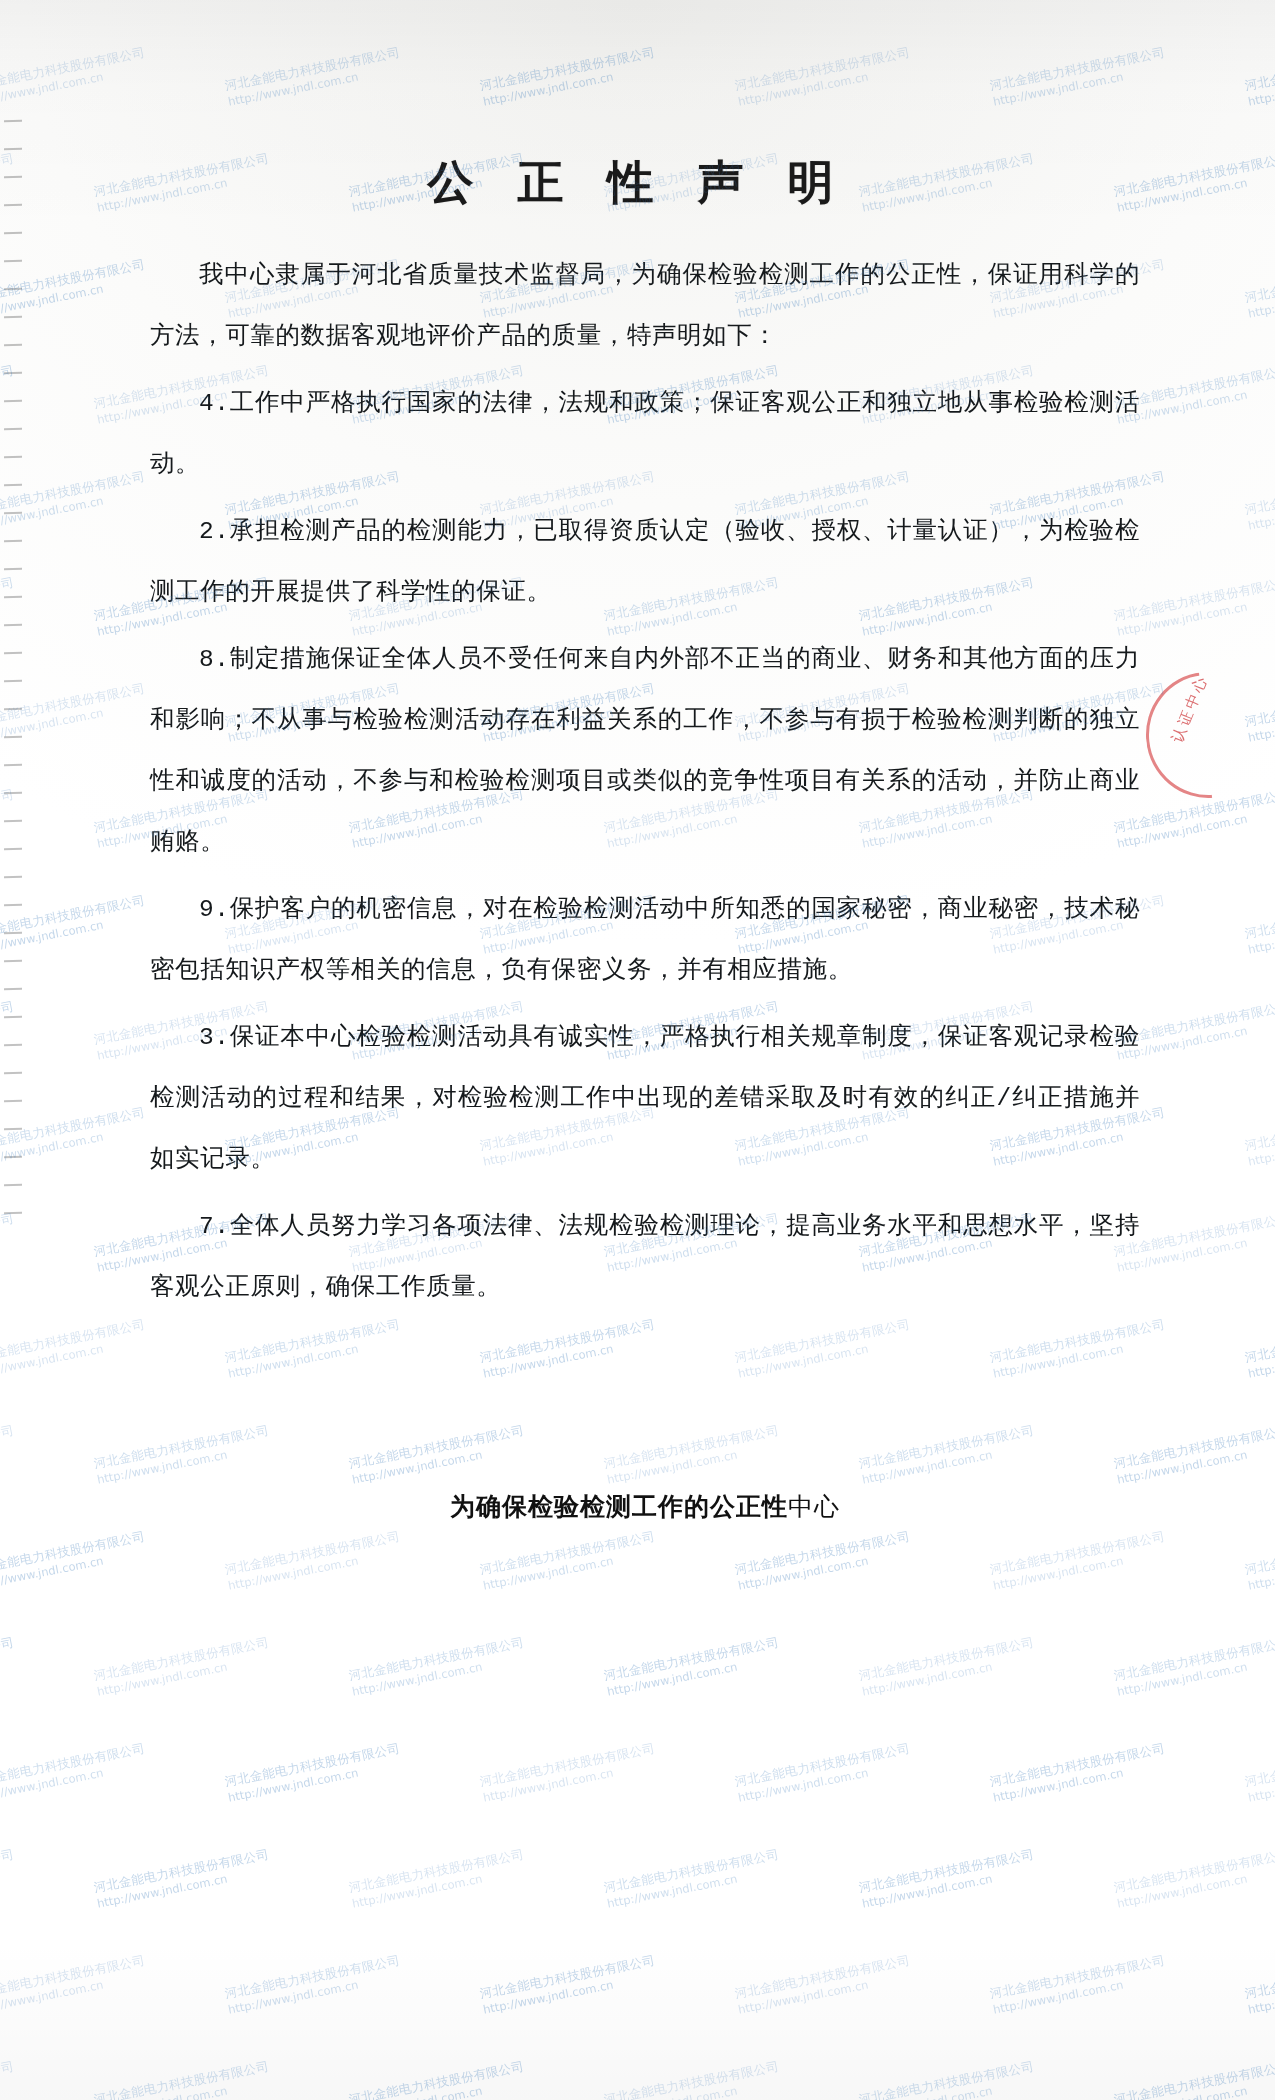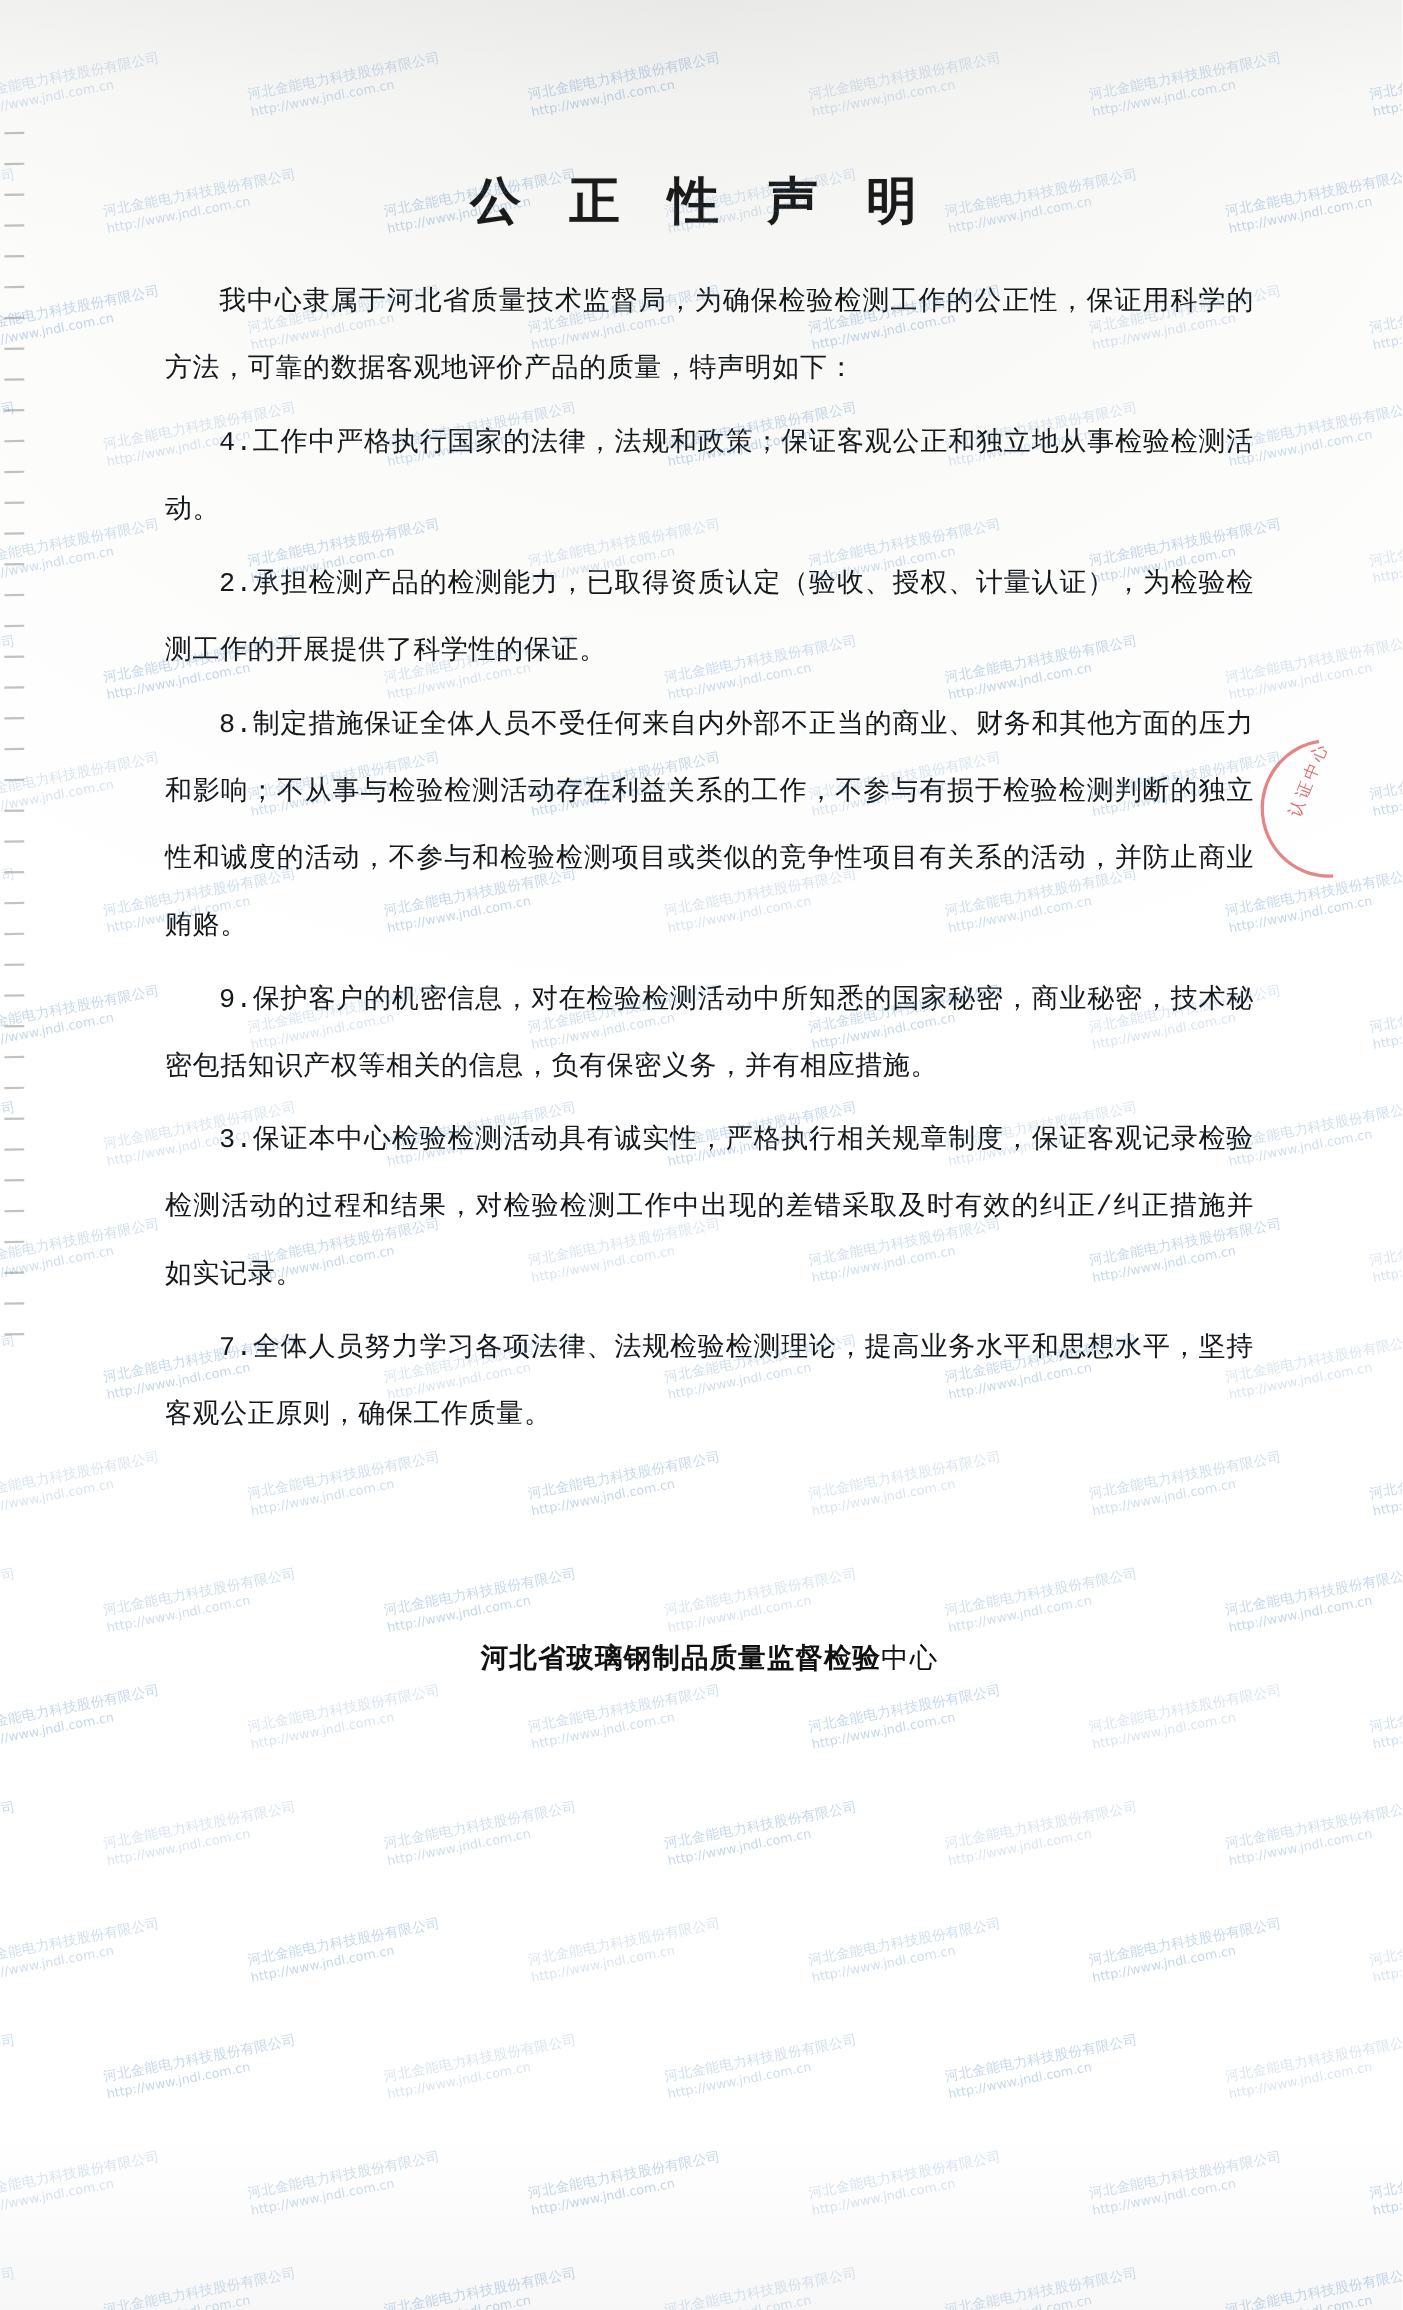--- a/index.html
+++ b/index.html
@@ -210,21 +210,21 @@
       <p class="para">我中心隶属于河北省质量技术监督局，为确保检验检测工作的公正性，保证用科学的方法，可靠的数据客观地评价产品的质量，特声明如下：</p>
       <p class="para">4.工作中严格执行国家的法律，法规和政策；保证客观公正和独立地从事检验检测活动。</p>
       <p class="para">2.承担检测产品的检测能力，已取得资质认定（验收、授权、计量认证），为检验检测工作的开展提供了科学性的保证。</p>
       <p class="para">8.制定措施保证全体人员不受任何来自内外部不正当的商业、财务和其他方面的压力和影响；不从事与检验检测活动存在利益关系的工作，不参与有损于检验检测判断的独立性和诚度的活动，不参与和检验检测项目或类似的竞争性项目有关系的活动，并防止商业贿赂。</p>
       <p class="para">9.保护客户的机密信息，对在检验检测活动中所知悉的国家秘密，商业秘密，技术秘密包括知识产权等相关的信息，负有保密义务，并有相应措施。</p>
       <p class="para">3.保证本中心检验检测活动具有诚实性，严格执行相关规章制度，保证客观记录检验检测活动的过程和结果，对检验检测工作中出现的差错采取及时有效的纠正/纠正措施并如实记录。</p>
       <p class="para">7.全体人员努力学习各项法律、法规检验检测理论，提高业务水平和思想水平，坚持客观公正原则，确保工作质量。</p>
     </div>
 
     <div class="signature">
-      <b>河北省玻璃钢制品质量监督检验</b><span>中心</span>
+      <b>为确保检验检测工作的公正性</b><span>中心</span>
     </div>
 
     <div class="stamp">
       <div class="ring"></div>
       <div class="txt">认证中心</div>
     </div>
 
   </div>
 
   <div class="watermarks" id="wm-layer">

